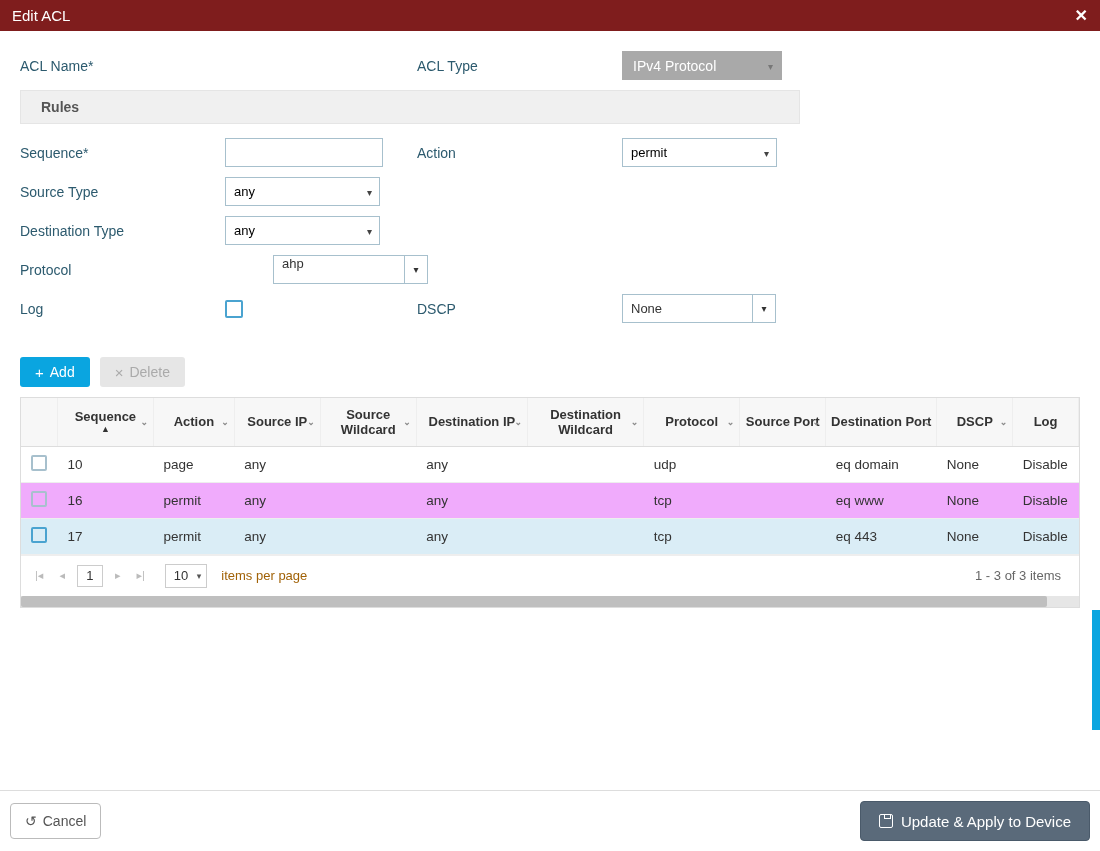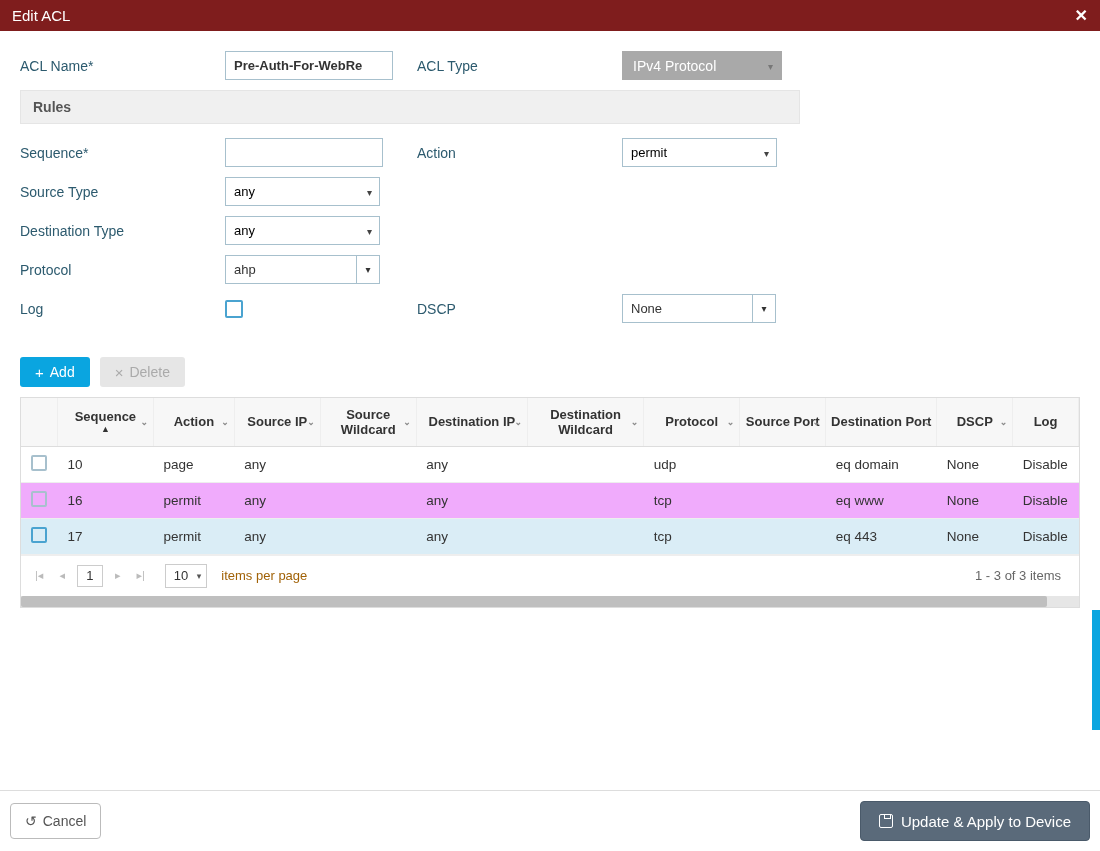--- a/index.html
+++ b/index.html
@@ -102,21 +102,21 @@
       content: "▾";
       position: absolute;
       right: 8px;
       top: 50%;
       transform: translateY(-50%);
       font-size: 10px;
       color: #777;
     }
     .rules-header {
       background: #f0f0f0;
-      padding: 8px 12px;
+      padding: 8px 20px;
       font-weight: bold;
       color: #555;
       margin: 8px 0 14px 0;
       border: 1px solid #e5e5e5;
     }
     .sel-150 { width: 155px; }
     .dscp-wrap {
       display: flex;
     }
     .dscp-wrap .select-like {
@@ -135,21 +135,22 @@
       font-size: 10px;
       cursor: pointer;
     }
     .proto-wrap {
       display: flex;
     }
     .proto-wrap .select-like {
       width: 131px;
       border-right: none;
       display: flex;
-      align-items: center;
+      align-items: flex-start;
+      margin-left: 48px;
     }
     .proto-wrap .caret-box {
       width: 24px;
       height: 29px;
       border: 1px solid #a7c0cd;
       display: flex;
       align-items: center;
       justify-content: center;
       font-size: 10px;
       cursor: pointer;
@@ -360,21 +361,20 @@
 
 <div class="dialog-header">
   <span>Edit ACL</span>
   <span class="close-x">✕</span>
 </div>
 
 <div class="form-area">
   <div class="form-row">
     <div class="form-cell">
       <span class="form-label">ACL Name*</span>
-      <input class="text-input name-input" value="Pre-Auth-For-WebRe" style="">
     </div>
     <div class="form-cell">
       <span class="form-label" style="width:205px;">ACL Type</span>
       <div class="select-disabled">
         <span>IPv4 Protocol</span>
       </div>
     </div>
   </div>
 
   <div class="rules-header">Rules</div>

